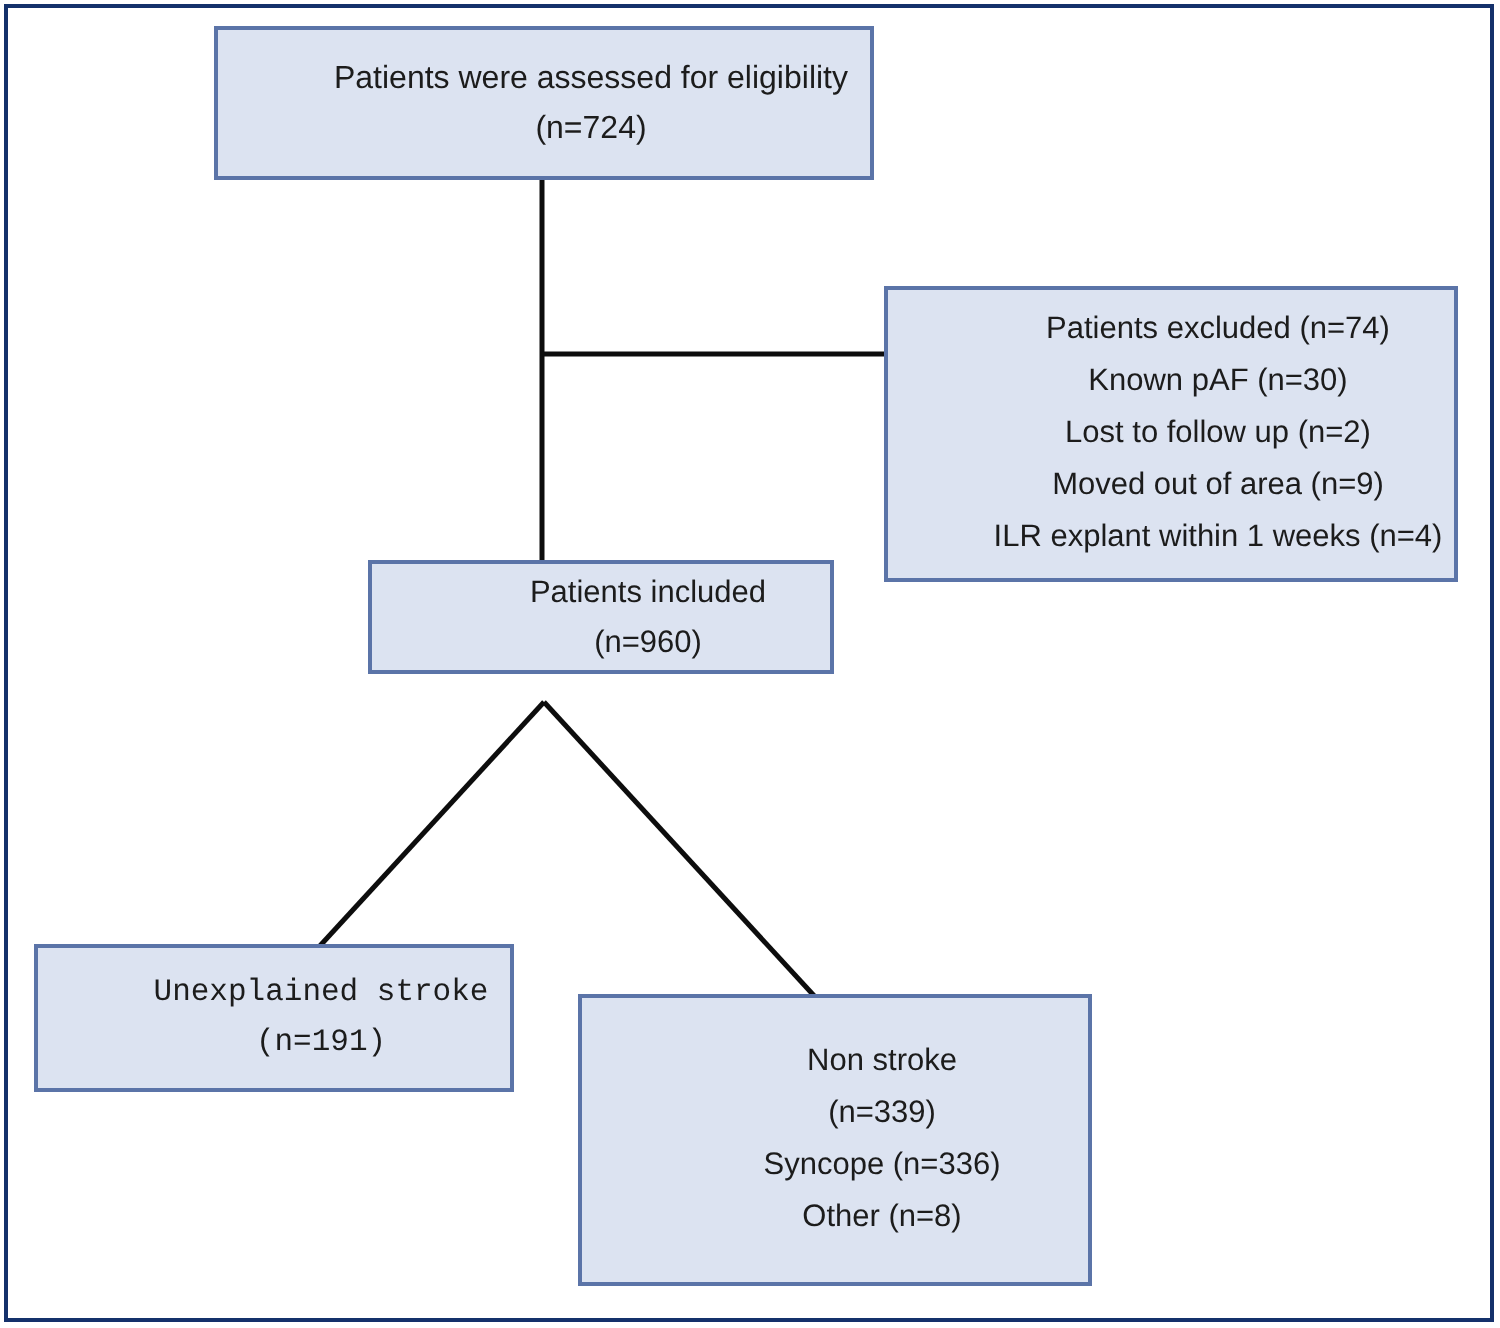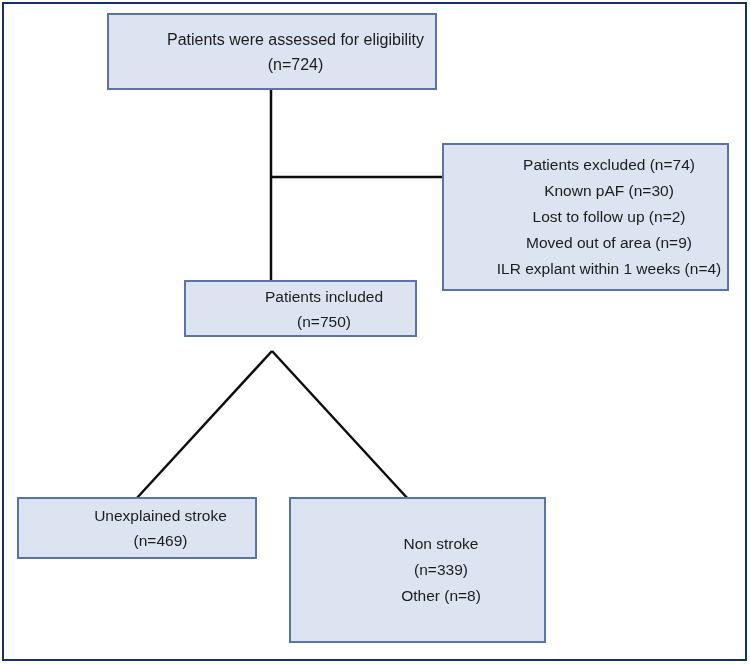--- a/index.html
+++ b/index.html
@@ -44,21 +44,21 @@
     color: #1c1c1c;
     font-size: 15.5px;
     line-height: 25px;
     padding-left: 47px;
   }
   .node .line { white-space: nowrap; }
 
   #assessed-box   { left: 107px; top: 13px;  width: 330px; height: 77px;  font-size: 16px; }
   #excluded-box   { left: 442px; top: 107px; width: 287px; height: 148px; line-height: 26px; margin-top: 36px; }
   #included-box   { left: 156px; top: 280px; width: 233px; height: 57px; margin-left: 28px; }
-  #stroke-box     { left: 17px;  top: 497px; width: 240px; height: 62px; }
+  #stroke-box     { left: 17px;  top: 472px; width: 240px; height: 74px; font-family: Liberation Mono, monospace; }
   #nonstroke-box  { left: 289px; top: 497px; width: 257px; height: 146px; line-height: 26px; }
 </style>
 </head>
 <body>
 
 <div class="canvas">
 
   <svg class="connectors" viewBox="0 0 750 664" xmlns="http://www.w3.org/2000/svg">
     <line x1="271" y1="88" x2="271" y2="282" stroke="#0d0d0d" stroke-width="2.5"></line>
     <line x1="271" y1="177" x2="444" y2="177" stroke="#0d0d0d" stroke-width="2.5"></line>
@@ -74,29 +74,30 @@
   <div class="node" id="excluded-box">
     <div class="line">Patients excluded (n=74)</div>
     <div class="line">Known pAF (n=30)</div>
     <div class="line">Lost to follow up (n=2)</div>
     <div class="line">Moved out of area (n=9)</div>
     <div class="line">ILR explant within 1 weeks (n=4)</div>
   </div>
 
   <div class="node" id="included-box">
     <div class="line">Patients included</div>
-    <div class="line">(n=750)</div>
+    <div class="line">(n=960)</div>
   </div>
 
   <div class="node" id="stroke-box">
     <div class="line">Unexplained stroke</div>
-    <div class="line">(n=469)</div>
+    <div class="line">(n=191)</div>
   </div>
 
   <div class="node" id="nonstroke-box">
     <div class="line">Non stroke</div>
     <div class="line">(n=339)</div>
+    <div class="line">Syncope (n=336)</div>
     <div class="line">Other (n=8)</div>
   </div>
 
   <div class="frame"></div>
 
 </div>
 
 </body></html>

